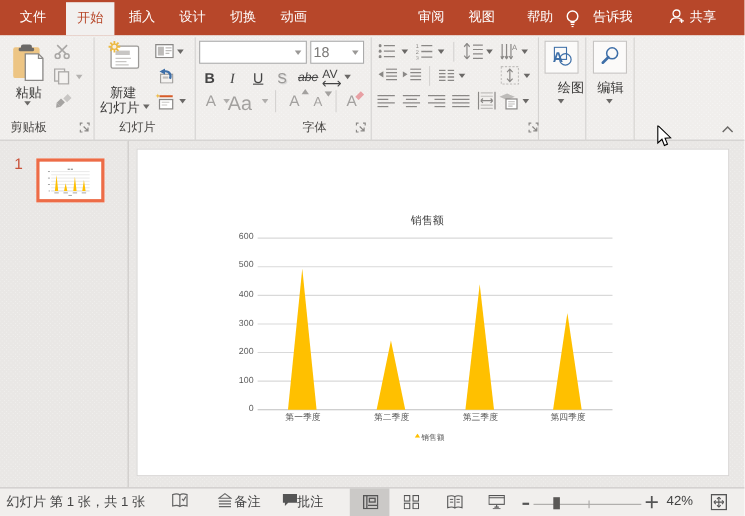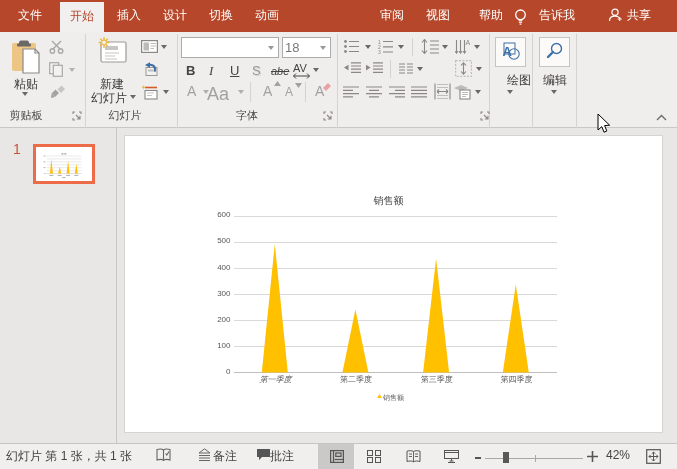--- a/index.html
+++ b/index.html
@@ -170,21 +170,21 @@
       </svg>
     <div class="abs" style="left:285px; top:55px; font-size:12px; color:#A3A19F;">A</div>
     <svg class="abs" style="left:295px; top:53px;" width="7" height="5" viewBox="0 0 7 5">
         <path d="M0 0 L7 0 L3.5 5 Z" fill="#A3A19F"></path>
       </svg>
     <div class="gsep" style="left:305px; top:52px; height:20px;"></div>
     <div class="abs" style="left:315px; top:53px; font-size:14px; color:#A3A19F;">A</div>
     <svg class="abs" style="left:322px; top:52px;" width="10" height="9" viewBox="0 0 10 9">
         <path d="M1 6 L6 1 L9 4 L4 9 Z" fill="#E8A0A4"></path>
       </svg>
-    <div class="glabel" style="left:197px;">字体</div>
+    <div class="glabel" style="left:197px;text-align:right;">字体</div>
     <svg class="launcher" style="left:323px; top:81px;" viewBox="0 0 10 10">
       <path d="M1 3 L1 1 L3 1 M7 1 L9 1 L9 3 M1 7 L1 9 L3 9" fill="none" stroke="#8a8886" stroke-width="1.1"></path>
       <path d="M4 4 L8 8 M8 4.8 L8 8 L4.8 8" fill="none" stroke="#8a8886" stroke-width="1.1"></path>
     </svg>
 
     <svg class="abs" style="left:344px; top:10px;" width="16" height="13" viewBox="0 0 16 13">
       <circle cx="1.5" cy="1.5" r="1.4" fill="#8a8886"></circle>
         <circle cx="1.5" cy="6.5" r="1.4" fill="#8a8886"></circle>
         <circle cx="1.5" cy="11.5" r="1.4" fill="#8a8886"></circle>
       <path d="M5 1.5 L15 1.5 M5 6.5 L15 6.5 M5 11.5 L15 11.5" stroke="#8a8886" stroke-width="1.2"></path>
@@ -339,21 +339,21 @@
       </svg>
 
       <div class="abs" style="left:79.5px; top:74.3px; width:26px; text-align:right; font-size:8px; color:#595959;">600</div>
       <div class="abs" style="left:79.5px; top:100.4px; width:26px; text-align:right; font-size:8px; color:#595959;">500</div>
       <div class="abs" style="left:79.5px; top:126.5px; width:26px; text-align:right; font-size:8px; color:#595959;">400</div>
       <div class="abs" style="left:79.5px; top:152.5px; width:26px; text-align:right; font-size:8px; color:#595959;">300</div>
       <div class="abs" style="left:79.5px; top:178.6px; width:26px; text-align:right; font-size:8px; color:#595959;">200</div>
       <div class="abs" style="left:79.5px; top:204.7px; width:26px; text-align:right; font-size:8px; color:#595959;">100</div>
       <div class="abs" style="left:79.5px; top:230.7px; width:26px; text-align:right; font-size:8px; color:#595959;">0</div>
 
-      <div class="abs" style="left:120.4px; top:238px; width:60px; text-align:center; font-size:8px; color:#595959;font-style:italic;">第一季度</div>
+      <div class="abs" style="left:120.4px; top:238px; width:60px; text-align:center; font-size:8px; color:#595959;">第一季度</div>
       <div class="abs" style="left:201px; top:238px; width:60px; text-align:center; font-size:8px; color:#595959;">第二季度</div>
       <div class="abs" style="left:281.7px; top:238px; width:60px; text-align:center; font-size:8px; color:#595959;">第三季度</div>
       <div class="abs" style="left:361.4px; top:238px; width:60px; text-align:center; font-size:8px; color:#595959;">第四季度</div>
 
       <svg class="abs" style="left:252px; top:258px;" width="5" height="4" viewBox="0 0 5 4">
           <path d="M2.5 0 L5 4 L0 4 Z" fill="#FFC000"></path>
         </svg>
       <div class="abs" style="left:258px; top:256.5px; font-size:7px; color:#595959;">销售额</div>
     </div>
 

